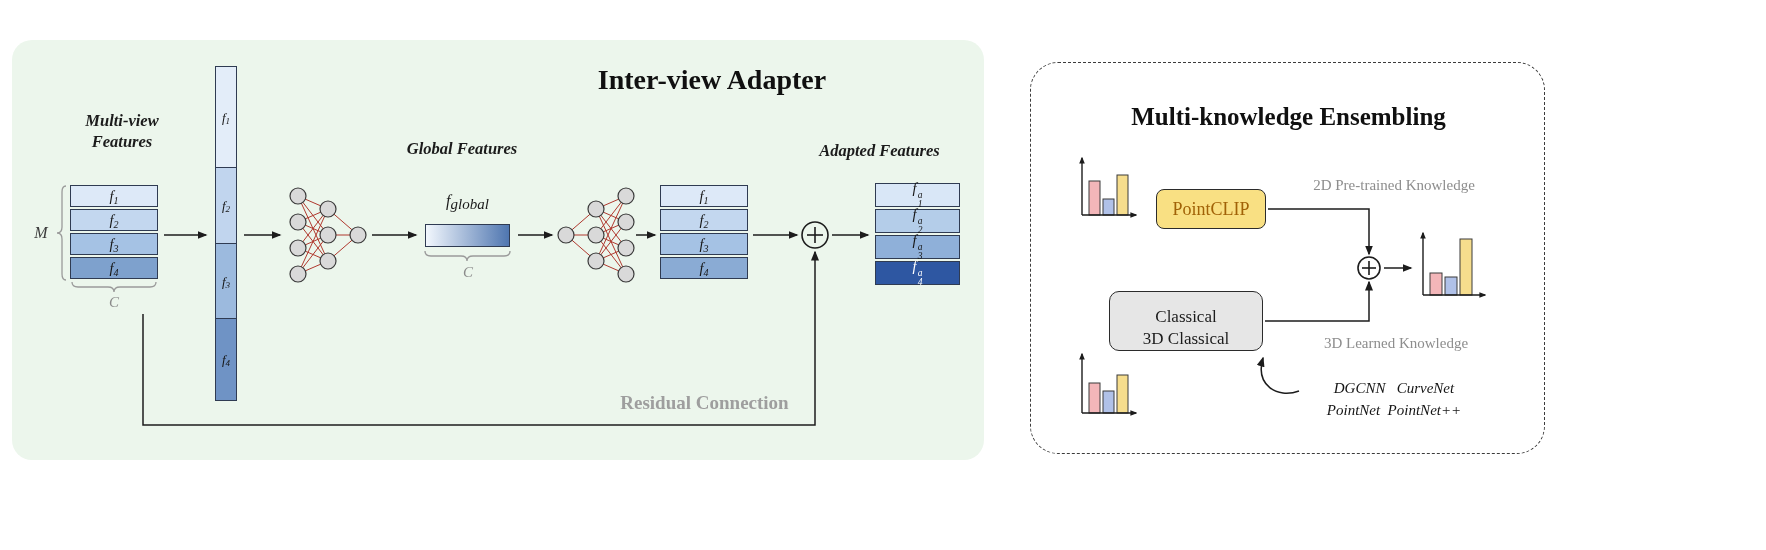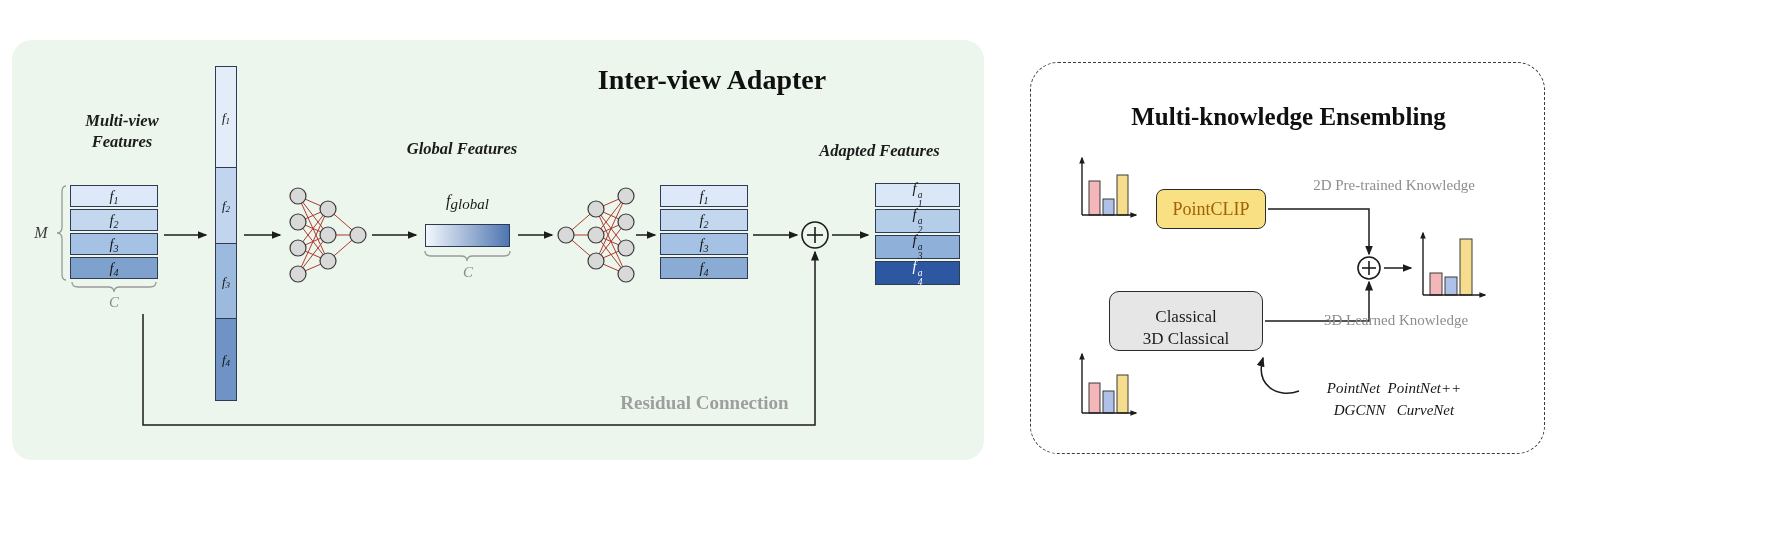--- a/index.html
+++ b/index.html
@@ -313,37 +313,37 @@
 
     <div class="pointclip-box" style="background-color: rgb(249, 224, 131);">PointCLIP</div>
 
     <div class="lbl knowledge-lbl" style="left:258px; top:114px; width:210px;">2D Pre-trained Knowledge</div>
 
     <div class="classical-box" style="background-color: rgb(230, 230, 230); justify-content: flex-end;">
       <div>Classical</div>
       <div>3D Classical</div>
     </div>
 
-    <div class="lbl knowledge-lbl" style="left:260px; top:249px; width:210px;">3D Learned Knowledge</div>
+    <div class="lbl knowledge-lbl" style="left:260px; top:272px; width:210px;">3D Learned Knowledge</div>
 
     <svg class="baricon" style="left:385px; top:162px;" width="74" height="76" viewBox="0 0 74 76">
       <rect class="bar" x="14" y="48" width="12" height="22" style="fill: rgb(243, 182, 185);"></rect>
       <rect class="bar" x="29" y="52" width="12" height="18" style="fill: rgb(176, 193, 232);"></rect>
       <rect class="bar" x="44" y="14" width="12" height="56" style="fill: rgb(246, 221, 141);"></rect>
       <line class="axis" x1="7" y1="70" x2="7" y2="8" marker-end="url(#ahs)"></line>
       <line class="axis" x1="7" y1="70" x2="69" y2="70" marker-end="url(#ahs)"></line>
     </svg>
 
     <svg class="baricon" style="left:44px; top:284px;" width="66" height="70" viewBox="0 0 66 70">
       <rect class="bar" x="14" y="36" width="11" height="30" style="fill: rgb(243, 182, 185);"></rect>
       <rect class="bar" x="28" y="44" width="11" height="22" style="fill: rgb(176, 193, 232);"></rect>
       <rect class="bar" x="42" y="28" width="11" height="38" style="fill: rgb(246, 221, 141);"></rect>
       <line class="axis" x1="7" y1="66" x2="7" y2="7" marker-end="url(#ahs)"></line>
       <line class="axis" x1="7" y1="66" x2="61" y2="66" marker-end="url(#ahs)"></line>
     </svg>
 
     <div class="lbl nets-lbl" style="left:258px; top:314px; width:210px;">
+      <div>DGCNN   CurveNet</div>
       <div>PointNet  PointNet++</div>
-      <div>DGCNN   CurveNet</div>
     </div>
   </section>
 
 </div>
 
 </body></html>

